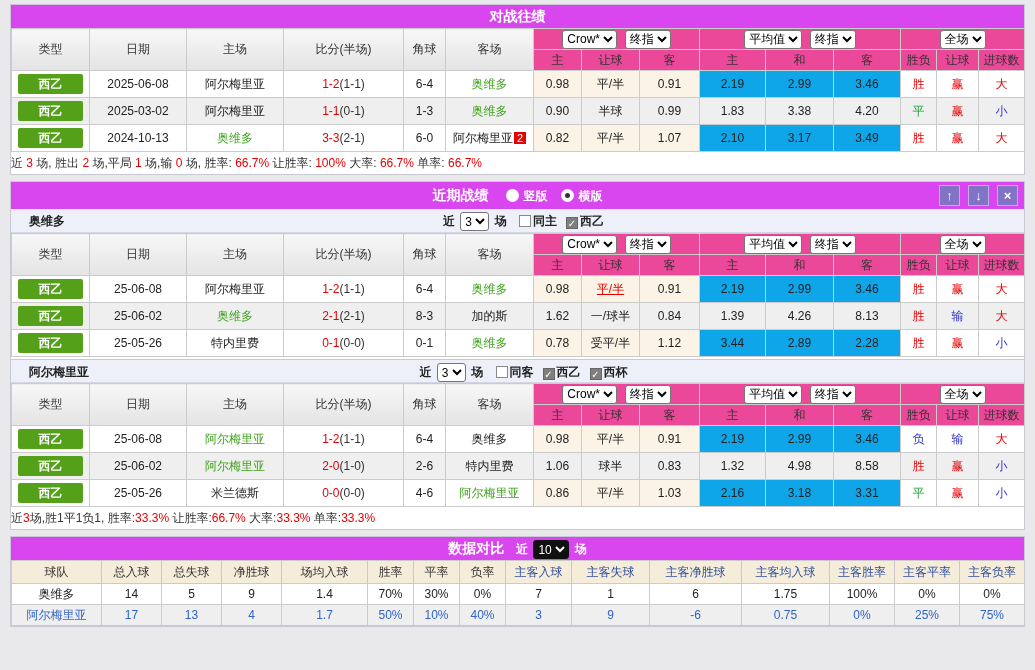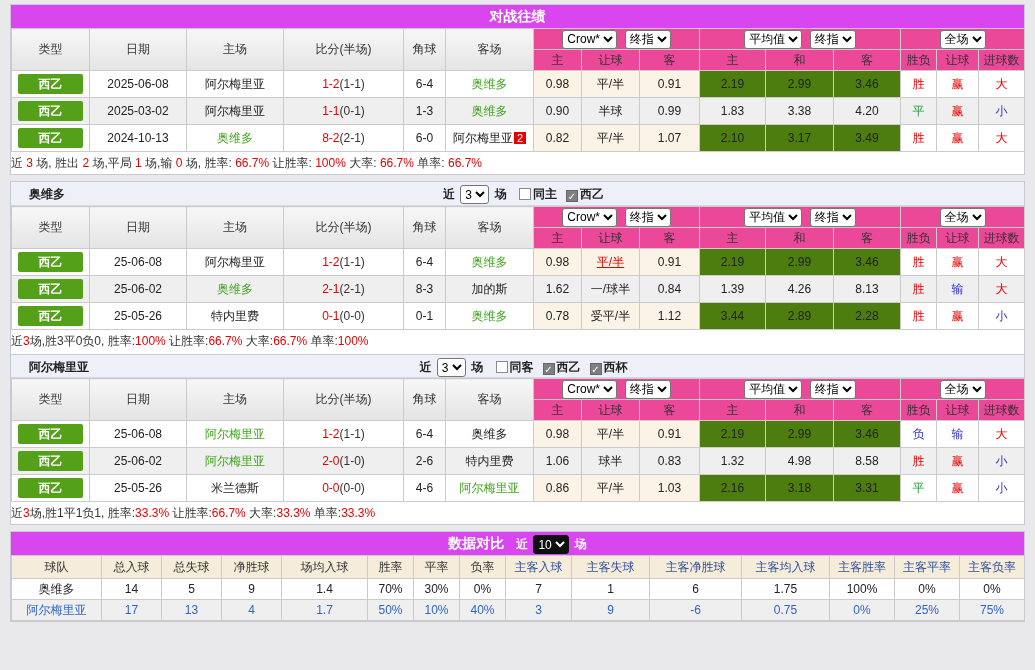--- a/index.html
+++ b/index.html
@@ -46,21 +46,21 @@
   .team-block + .team-block .labelrow { border-top:1px solid #c9c9d6; }
 
   .mtbl { width:100%; border-collapse:collapse; table-layout:fixed; }
   .mtbl th, .mtbl td { border:1px solid #cbcbcb; text-align:center;
     padding:0; overflow:hidden; white-space:nowrap; }
   .mtbl th { background:#ec4899; font-weight:normal; color:#333; height:21px; }
   .mtbl th.big { background:linear-gradient(#f7f7f7,#e4e4e4); }
   .mtbl td { height:27px; color:#222; background:#fff; }
   .mtbl tr.alt td { background:#efefef; }
   .mtbl td.o { background:#fbf4e6; }
-  .mtbl td.a { background:#4d7c0f; }
+  .mtbl td.a { background:#0ea5e9; }
   .mtbl td.red, .red { color:#e60000; }
   .mtbl td.grn { color:#22a038; }
   .mtbl td.blu { color:#3333cc; }
   .badge { display:block; margin:3px 6px; background:#54a018; color:#fff;
     font-weight:bold; line-height:20px; border-radius:2px; cursor:pointer; }
   .team { cursor:pointer; }
   .team.green { color:#3fa31c; }
   .score-main { color:#e60000; }
   .score-half { color:#333; }
   .odds-link { color:#e60000; text-decoration:underline; cursor:pointer; }
@@ -176,39 +176,48 @@
             <td class="grn">平</td>
             <td class="red">赢</td>
             <td class="blu">小</td>
           </tr>
           <tr>
             <td>
               <span class="badge">西乙</span>
             </td>
             <td>2024-10-13</td>
             <td><span class="team green">奥维多</span></td>
-            <td><span class="score-main">8-2</span><span class="score-half">(2-1)</span></td>
+            <td><span class="score-main">3-3</span><span class="score-half">(2-1)</span></td>
             <td>6-0</td>
             <td><span class="team">阿尔梅里亚</span><span class="num-badge">2</span></td>
             <td class="o">0.82</td>
             <td class="o">平/半</td>
             <td class="o">1.07</td>
             <td class="a">2.10</td>
             <td class="a">3.17</td>
             <td class="a">3.49</td>
             <td class="red">胜</td>
             <td class="red">赢</td>
             <td class="red">大</td>
           </tr>
         </tbody>
     </table>
     <div class="summary"><span>近 </span><span class="red">3</span><span> 场, 胜出 </span><span class="red">2</span><span> 场,平局 </span><span class="red">1</span><span> 场,输 </span><span class="red">0</span><span> 场, 胜率: </span><span class="red">66.7%</span><span> 让胜率: </span><span class="red">100%</span><span> 大率: </span><span class="red">66.7%</span><span> 单率: </span><span class="red">66.7%</span></div>
   </div>
 
   <div class="section">
+    <div class="bar tall">
+      <span>近期战绩</span>
+      <span class="radio-group"><span class="radio"></span><span>竖版</span><span class="radio sel"></span><span>横版</span></span>
+      <span class="pbtns">
+        <span class="pbtn">↑</span>
+        <span class="pbtn">↓</span>
+        <span class="pbtn">×</span>
+      </span>
+    </div>
 
     <div class="team-block">
       <div class="labelrow">
         <span class="lfilter">
           <span>近</span>
           <select><option>3</option></select>
           <span>场</span>
           <span><span class="cb"></span><span>同主</span><span class="cb on">✓</span><span>西乙</span></span>
         </span>
         <span class="tname">奥维多</span>
@@ -316,21 +325,20 @@
               <td class="o">1.12</td>
               <td class="a">3.44</td>
               <td class="a">2.89</td>
               <td class="a">2.28</td>
               <td class="red">胜</td>
               <td class="red">赢</td>
               <td class="blu">小</td>
             </tr>
           </tbody>
       </table>
-      <div class="summary"><span>近</span><span class="red">3</span><span>场,胜3平0负0, 胜率:</span><span class="red">100%</span><span> 让胜率:</span><span class="red">66.7%</span><span> 大率:</span><span class="red">66.7%</span><span> 单率:</span><span class="red">100%</span></div>
     </div>
 
     <div class="team-block">
       <div class="labelrow">
         <span class="lfilter">
           <span>近</span>
           <select><option>3</option></select>
           <span>场</span>
           <span><span class="cb"></span><span>同客</span><span class="cb on">✓</span><span>西乙</span><span class="cb on">✓</span><span>西杯</span></span>
         </span>

